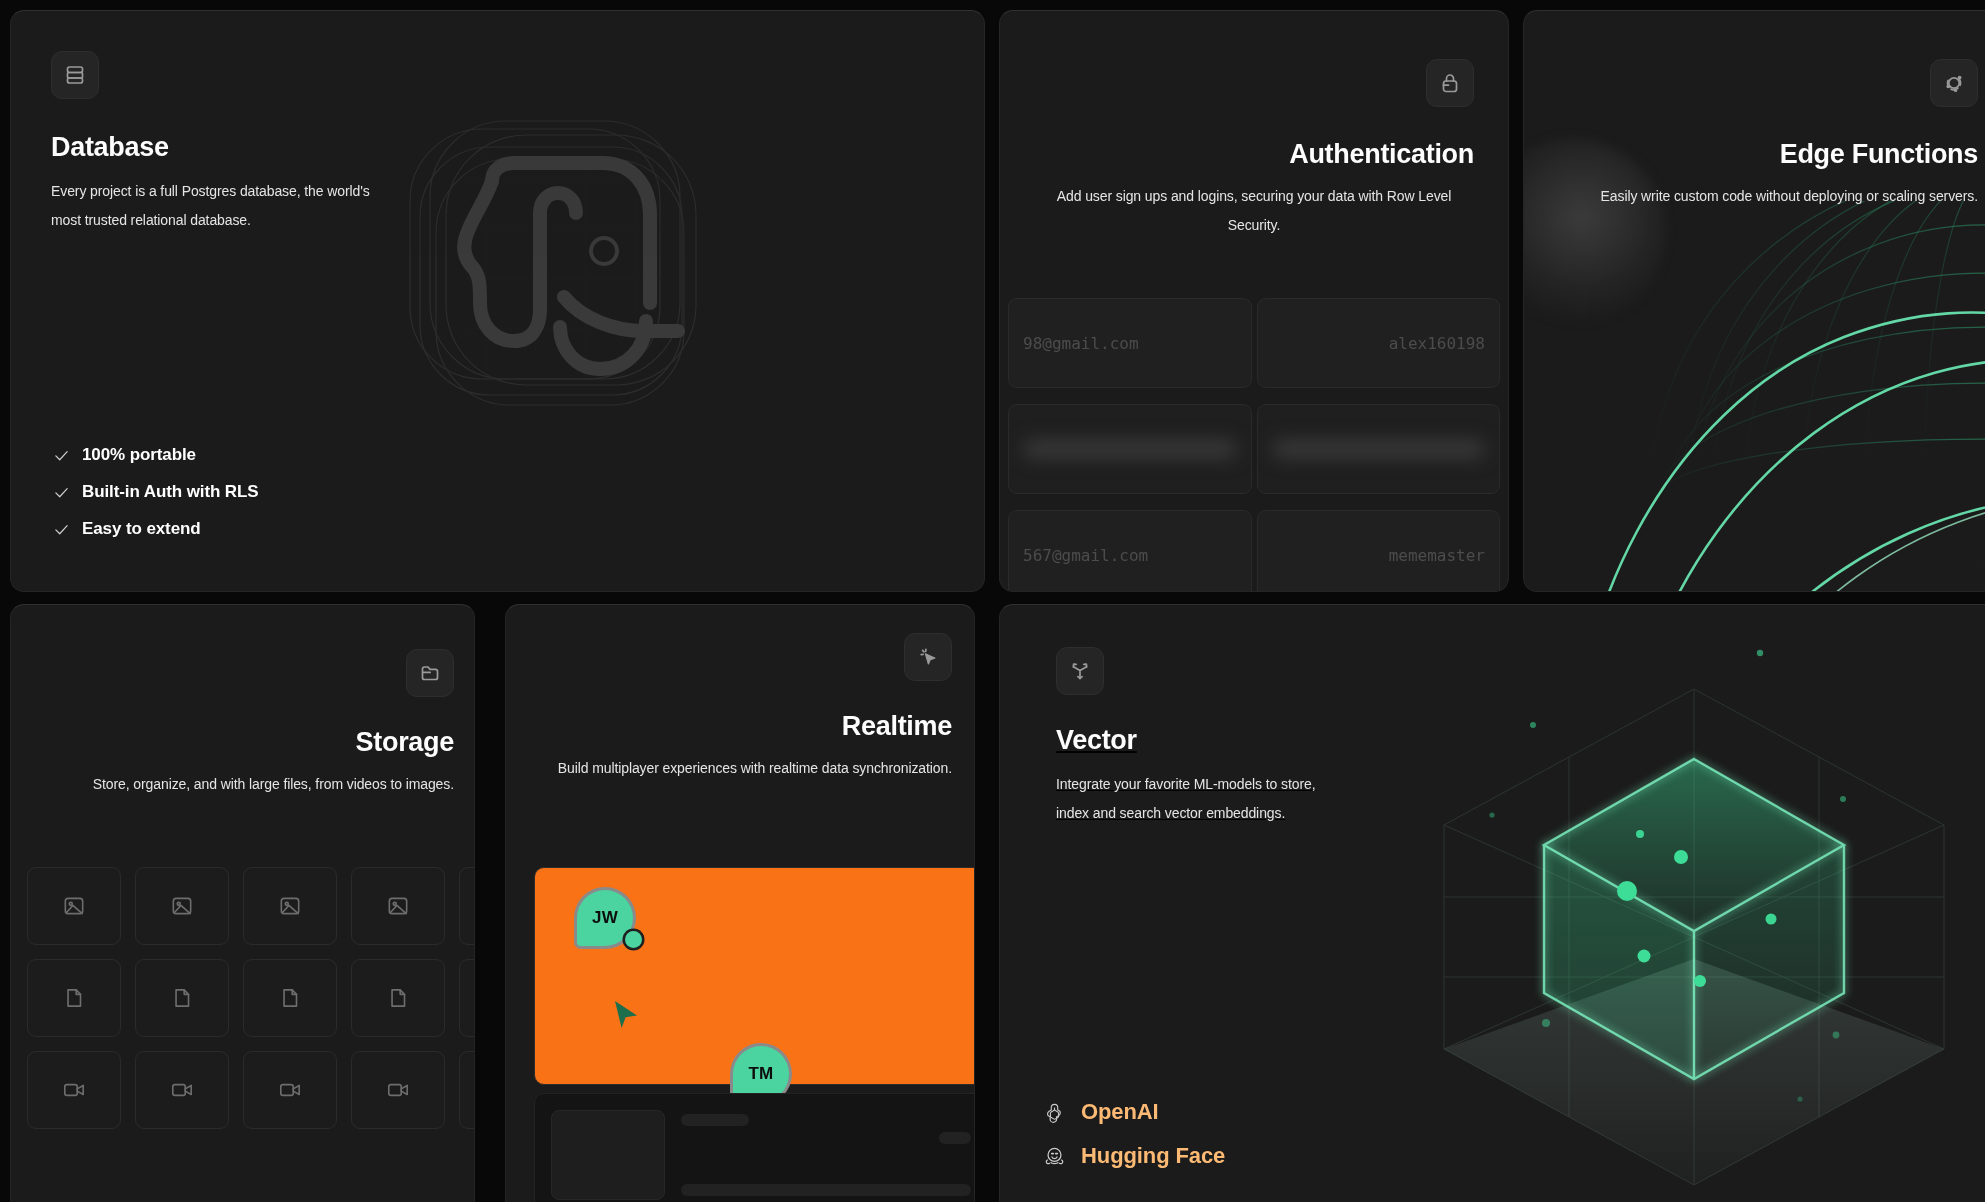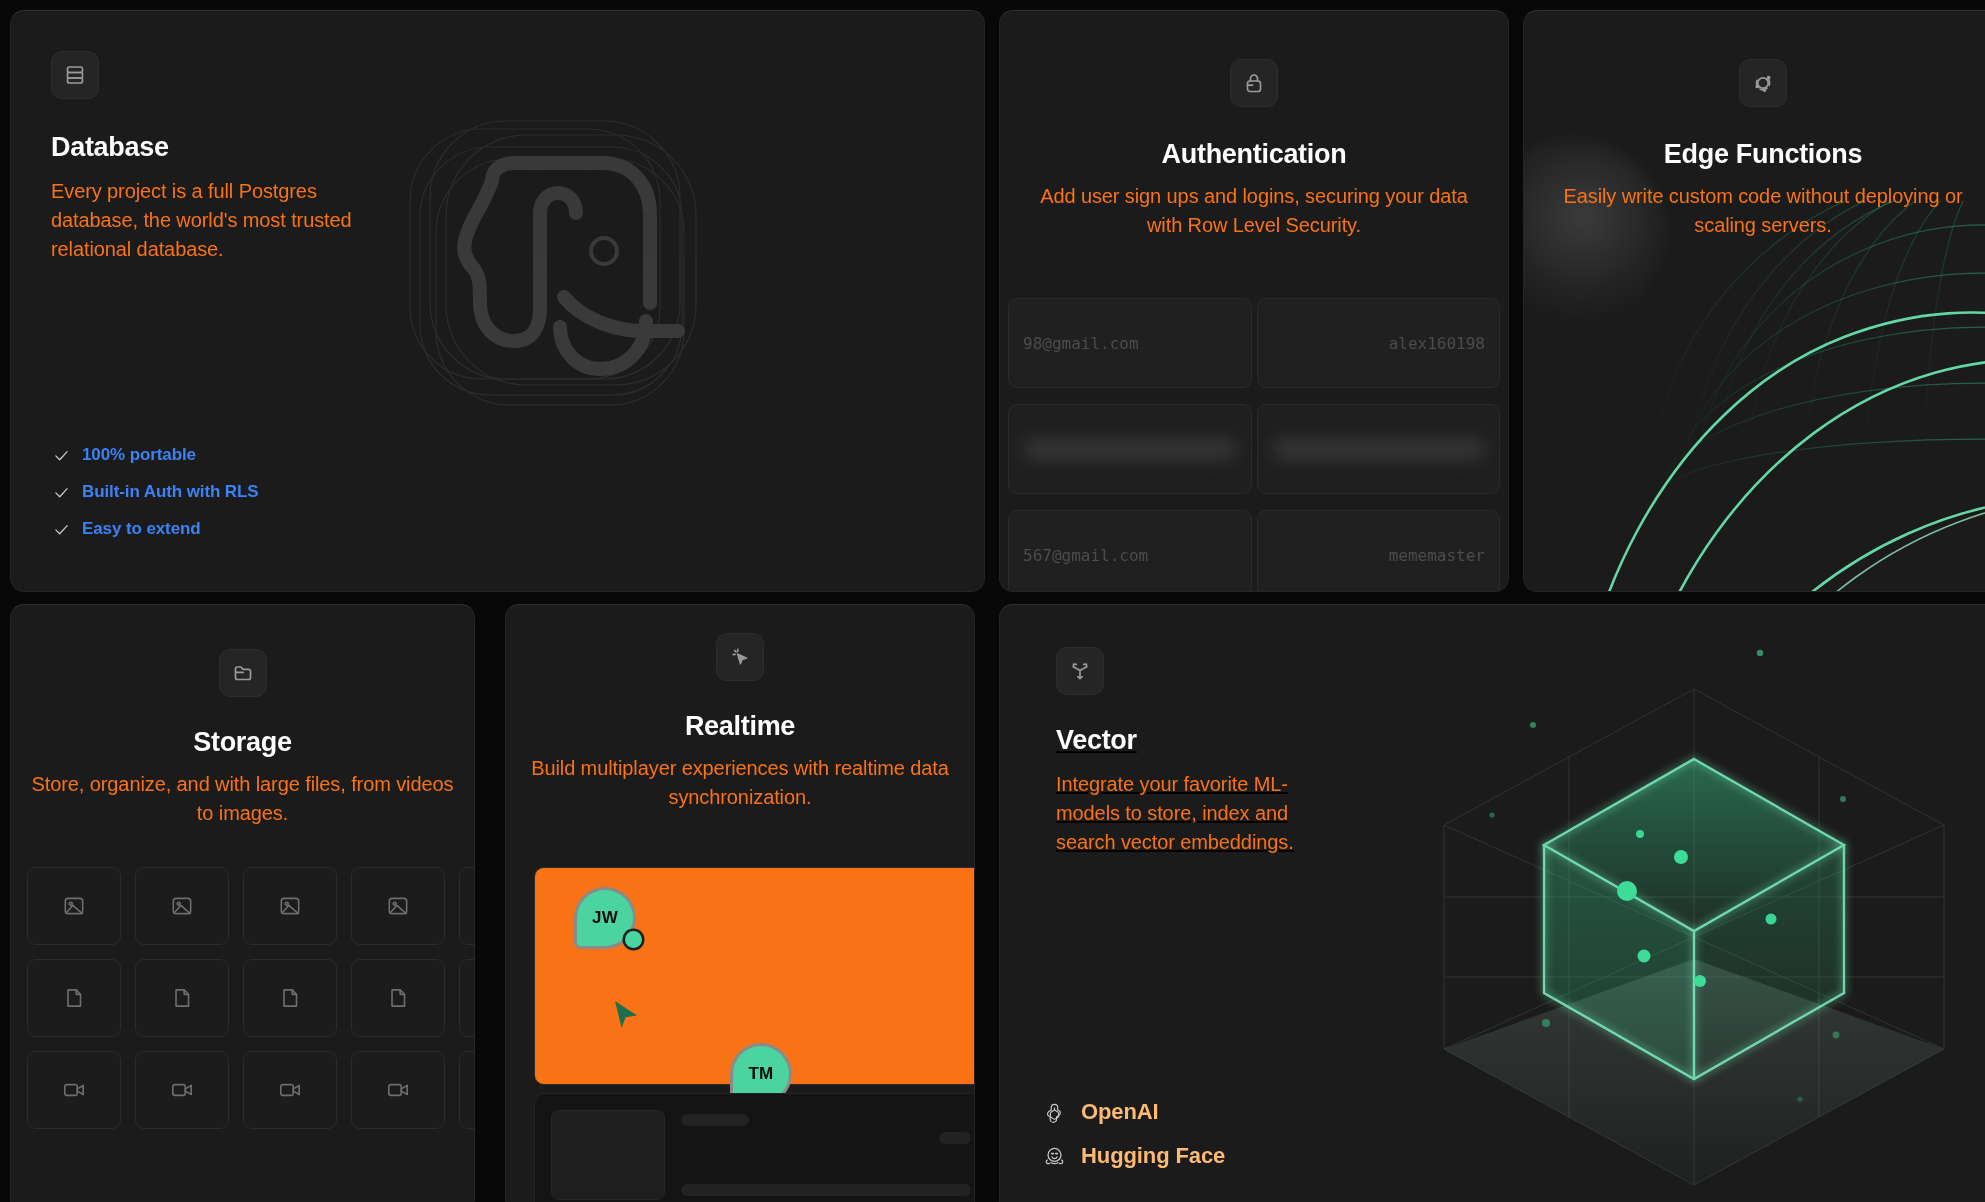--- a/index.html
+++ b/index.html
@@ -35,37 +35,37 @@
     border: 1px solid #2e2e2e;
     display: flex; align-items: center; justify-content: center;
   }
   .icon-badge svg { width: 24px; height: 24px; stroke: #9a9a9a; fill: none;
       stroke-width: 1.7; stroke-linecap: round; stroke-linejoin: round; }
   .card-title {
     font-size: 27px; font-weight: 700; color: #fdfdfd;
     letter-spacing: -0.3px;
   }
   .card-desc {
-    font-size: 20px; line-height: 29px; color: #f97316;
+    font-size: 14px; line-height: 29px; color: #e5e5e5;
     letter-spacing: -0.1px;
   }
-  .centered { display:flex; flex-direction:column; align-items:center; text-align:center; }
+  .centered { display:flex; flex-direction:column; align-items:flex-end; text-align:center; }
 
   
   .c-database { grid-column: 1; grid-row: 1; }
   .db-head { position: absolute; left: 40px; top: 40px; width: 330px; z-index: 3; }
   .db-head .card-title { margin: 33px 0 14px; }
   .db-list {
     position: absolute; left: 42px; bottom: 52px; z-index: 3;
     display: flex; flex-direction: column; gap: 17px;
   }
   .db-list-item { display: flex; align-items: center; gap: 12px; }
   .db-list-item .chk { width: 17px; height: 17px; stroke: #cfcfcf; fill: none;
       stroke-width: 1.7; stroke-linecap: round; stroke-linejoin: round; }
-  .db-list-item span { font-size: 17px; font-weight: 700; color: #3b82f6; letter-spacing: -0.1px; }
+  .db-list-item span { font-size: 17px; font-weight: 700; color: #ffffff; letter-spacing: -0.1px; }
   .pg-art { position: absolute; right: 268px; top: 108px; width: 310px; height: 290px; opacity: .95; }
 
   
   .c-auth { grid-column: 2; grid-row: 1; }
   .auth-head { padding: 48px 34px 0; }
   .auth-head .card-title { margin: 32px 0 12px; }
   .auth-grid {
     position: absolute; left: 8px; right: 8px; top: 287px; bottom: -6px;
     display: grid; grid-template-columns: 1fr 1fr; grid-auto-rows: 90px;
     gap: 16px 5px;

